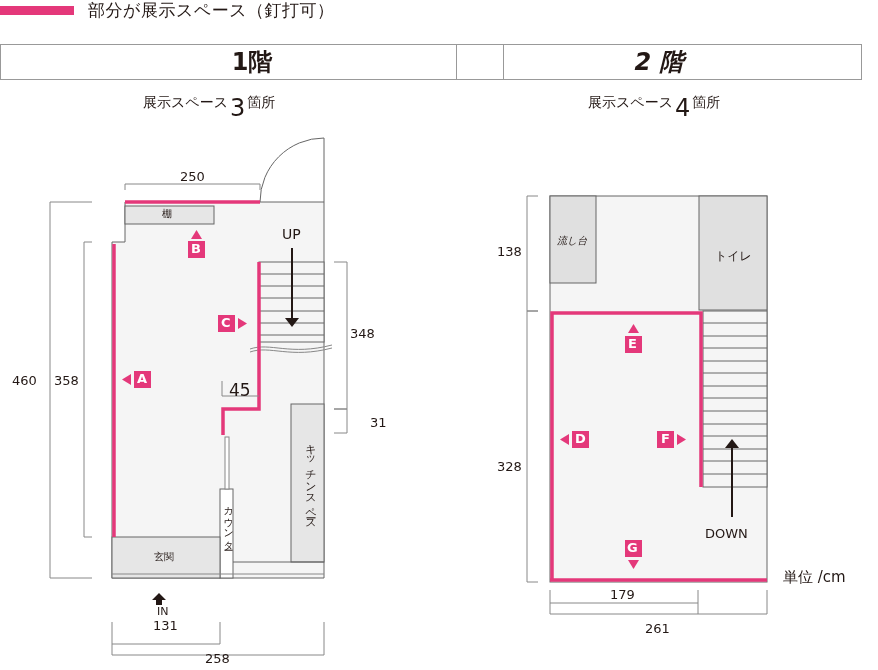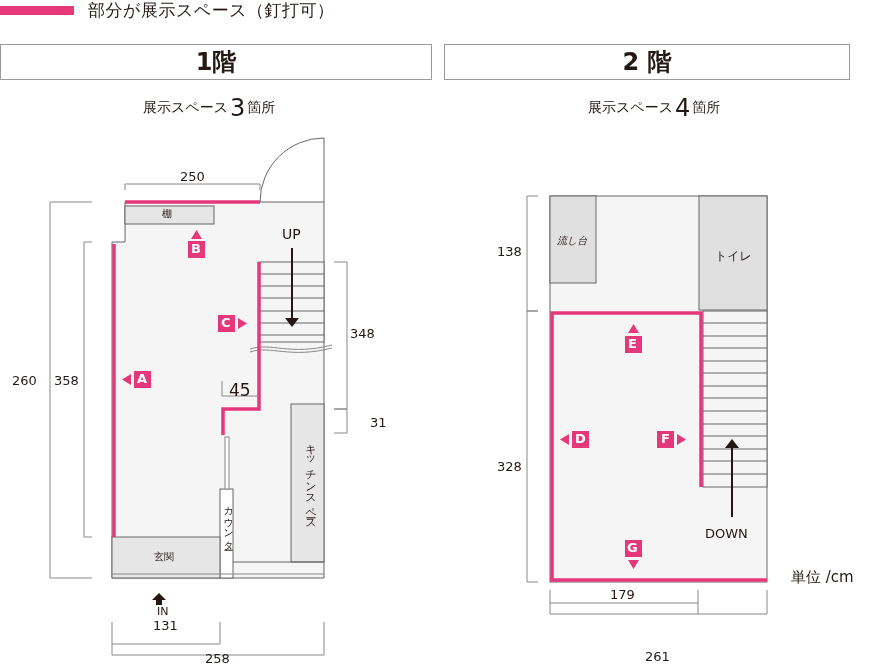--- a/index.html
+++ b/index.html
@@ -1,32 +1,32 @@
 <!DOCTYPE html>
 <html><head>
 <meta charset="utf-8">
 <style>
   html,body{margin:0;padding:0;background:#fff;}
   body{width:878px;height:670px;position:relative;overflow:hidden;font-family:"DejaVu Sans","Liberation Sans",sans-serif;color:#231815;}
   .abs{position:absolute;}
   .legend-bar{left:0;top:6px;width:74px;height:9px;background:#e4387a;}
   .legend-text{left:88px;top:-1px;font-size:17px;letter-spacing:0.5px;white-space:nowrap;}
   .floor-box{top:44px;height:36px;border:1px solid #999;box-sizing:border-box;display:flex;align-items:center;justify-content:center;font-size:24px;font-weight:bold;}
-  .sub{font-size:14px;white-space:nowrap;display:flex;align-items:center;gap:2px;}
+  .sub{font-size:14px;white-space:nowrap;display:flex;align-items:flex-start;gap:2px;}
   .sub .num{font-size:24px;}
-  .unit{left:783px;top:568px;font-size:15px;white-space:nowrap;margin-left:8px;}
+  .unit{left:783px;top:568px;font-size:15px;white-space:nowrap;}
 </style>
 </head>
 <body>
 
 <div class="abs legend-bar"></div>
 <div class="abs legend-text">部分が展示スペース（釘打可）</div>
 
-<div class="abs floor-box" style="left:0;width:432px;">1階</div>
-<div class="abs floor-box" style="left:444px;width:406px;">2 階</div>
+<div class="abs floor-box" style="left:0;width:504px;">1階</div>
+<div class="abs floor-box" style="left:456px;width:406px;font-style:italic;">2 階</div>
 
 <div class="abs sub" style="left:143px;top:94px;">
   <span>展示スペース</span>
   <span class="num">3</span>
   <span>箇所</span>
 </div>
 <div class="abs sub" style="left:588px;top:94px;">
   <span>展示スペース</span>
   <span class="num">4</span>
   <span>箇所</span>
@@ -136,34 +136,34 @@
 
 <div class="abs" style="left:180px;top:169px;font-size:13px;">250</div>
 <div class="abs" style="left:162px;top:207px;font-size:10px;">棚</div>
 <div class="abs" style="left:282px;top:226px;font-size:14px;">UP</div>
 <div class="abs" style="left:191px;top:241px;font-size:13px;font-weight:bold;color:#fff;">B</div>
 <div class="abs" style="left:221px;top:315px;font-size:13px;font-weight:bold;color:#fff;">C</div>
 <div class="abs" style="left:137px;top:371px;font-size:13px;font-weight:bold;color:#fff;">A</div>
 <div class="abs" style="left:350px;top:326px;font-size:13px;">348</div>
 <div class="abs" style="left:370px;top:415px;font-size:13px;">31</div>
 <div class="abs" style="left:229px;top:380px;font-size:17px;">45</div>
-<div class="abs" style="left:12px;top:373px;font-size:13px;">260</div>
+<div class="abs" style="left:12px;top:373px;font-size:13px;">460</div>
 <div class="abs" style="left:54px;top:373px;font-size:13px;">358</div>
 <div class="abs" style="left:302px;top:437px;font-size:11px;writing-mode:vertical-rl;">キッチンスペース</div>
 <div class="abs" style="left:221px;top:499px;font-size:10px;writing-mode:vertical-rl;">カウンター</div>
 <div class="abs" style="left:154px;top:550px;font-size:10px;">玄関</div>
 <div class="abs" style="left:157px;top:605px;font-size:11px;">IN</div>
 <div class="abs" style="left:153px;top:618px;font-size:13px;">131</div>
 <div class="abs" style="left:205px;top:651px;font-size:13px;">258</div>
 
 <div class="abs" style="left:497px;top:244px;font-size:13px;">138</div>
 <div class="abs" style="left:497px;top:431px;font-size:13px;margin-top:28px;">328</div>
 <div class="abs" style="left:557px;top:234px;font-size:10px;font-style:italic;">流し台</div>
 <div class="abs" style="left:715px;top:248px;font-size:12px;">トイレ</div>
 <div class="abs" style="left:628px;top:336px;font-size:13px;font-weight:bold;color:#fff;">E</div>
 <div class="abs" style="left:575px;top:431px;font-size:13px;font-weight:bold;color:#fff;">D</div>
 <div class="abs" style="left:661px;top:431px;font-size:13px;font-weight:bold;color:#fff;">F</div>
 <div class="abs" style="left:627px;top:540px;font-size:13px;font-weight:bold;color:#fff;">G</div>
 <div class="abs" style="left:705px;top:526px;font-size:13px;">DOWN</div>
 <div class="abs" style="left:610px;top:587px;font-size:13px;">179</div>
-<div class="abs" style="left:645px;top:621px;font-size:13px;margin-top:28px;">261</div>
+<div class="abs" style="left:645px;top:621px;font-size:13px;">261</div>
 
 <div class="abs unit">単位 /cm</div>
 
 </body></html>

